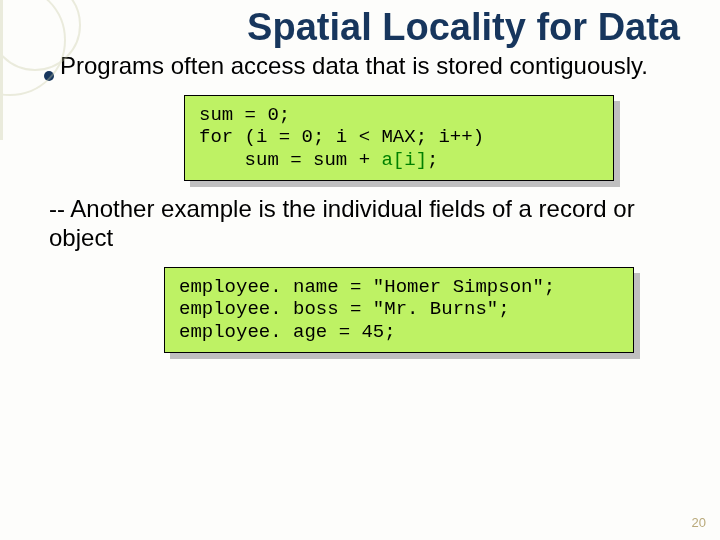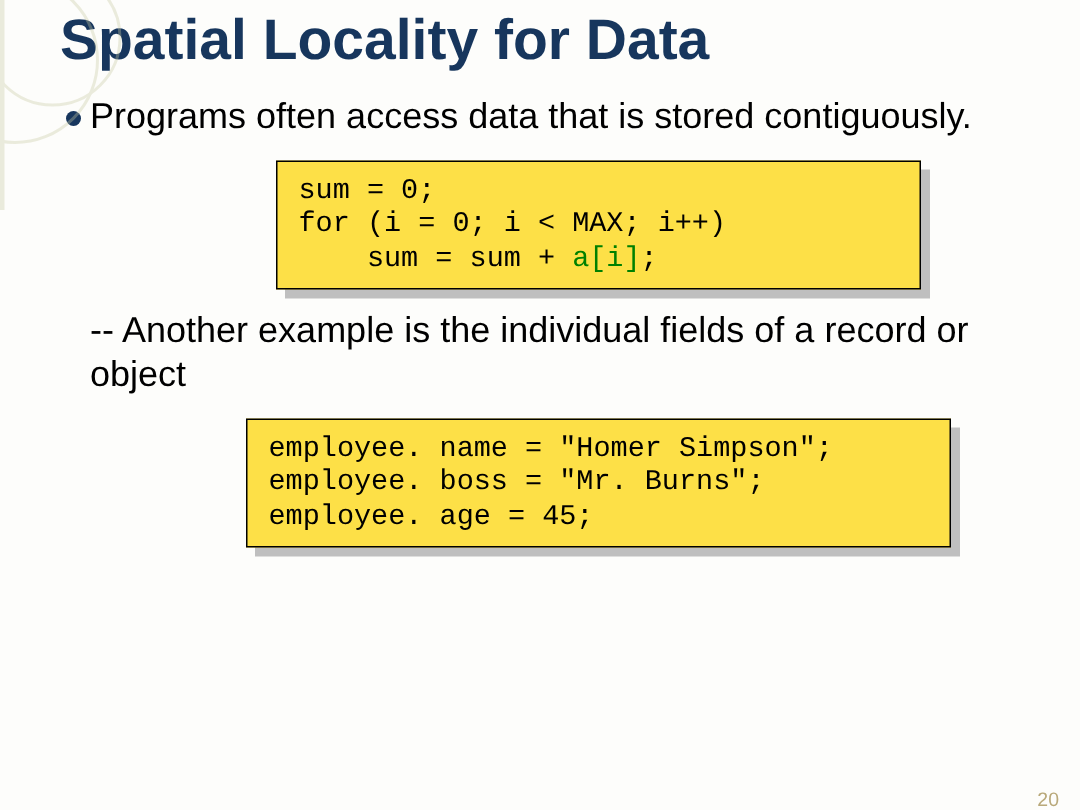--- a/index.html
+++ b/index.html
@@ -12,58 +12,58 @@
   }
   
   .deco{position:absolute;pointer-events:none;opacity:0.35}
   .deco svg{display:block}
   .title{
     font-family:Arial,Helvetica,sans-serif;
     font-weight:bold;
     color:#17365d;
     font-size:38px;
     line-height:1.05;
-    text-align:left;
-    margin:8px 40px 16px 40px;
+    text-align:right;
+    margin:8px 40px 4px 40px;
   }
   .body{
     margin:0 44px;
     font-size:24px;
     color:#000;
     line-height:1.2;
   }
-  .bullet-row{display:flex;align-items:flex-start}
+  .bullet-row{display:flex;align-items:flex-end}
   .dot{
     width:10px;height:10px;border-radius:50%;
     background:#17365d;
     margin-top:10px;margin-right:6px;flex:0 0 auto;
   }
   .para{margin:0}
   .sub{margin-left:22px;margin-top:2px}
   .codebox-wrap{position:relative;margin:14px 0 14px 140px;width:430px}
   .codebox-shadow{
     position:absolute;top:6px;left:6px;width:100%;height:100%;
     background:#bfbfbf;
   }
   .codebox{
     position:relative;
-    background:#fde047;
+    background:#bef264;
     border:1px solid #000;
     padding:8px 14px;
     font-family:"Courier New",monospace;
     font-size:19px;
     line-height:1.2;
     white-space:pre;
   }
   .code-hl{color:#008000}
   .pagenum{
-    position:absolute;right:14px;bottom:0;
+    position:absolute;right:14px;bottom:10px;
     font-size:13px;color:#b9a97a;
   }
-  .sub2{margin-left:16px;margin-top:10px}
+  .sub2{margin-left:5px;margin-top:10px}
 </style>
 </head>
 <body>
 
 <div class="deco">
   <svg width="120" height="140">
     <circle cx="10" cy="40" r="55" fill="none" stroke="#c9caa4" stroke-width="2"></circle>
     <circle cx="35" cy="25" r="45" fill="none" stroke="#c9caa4" stroke-width="2"></circle>
     <line x1="0" y1="0" x2="0" y2="140" stroke="#c9caa4" stroke-width="6"></line>
   </svg>

